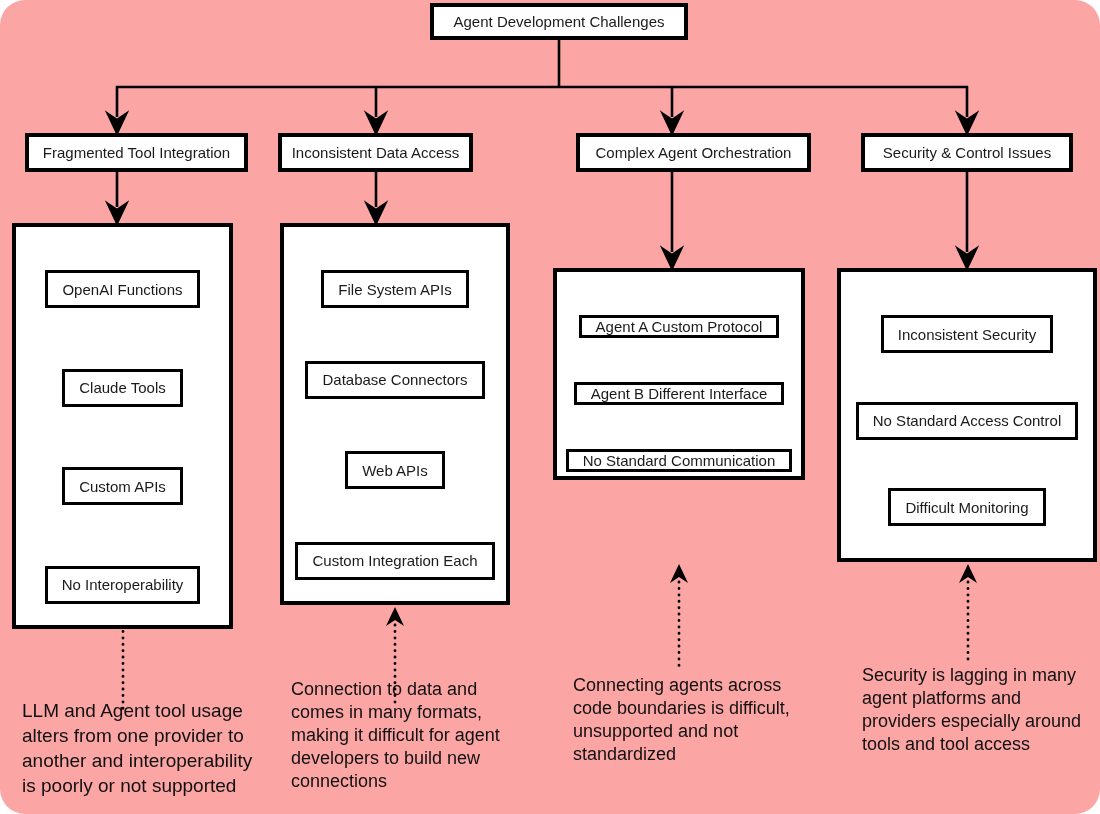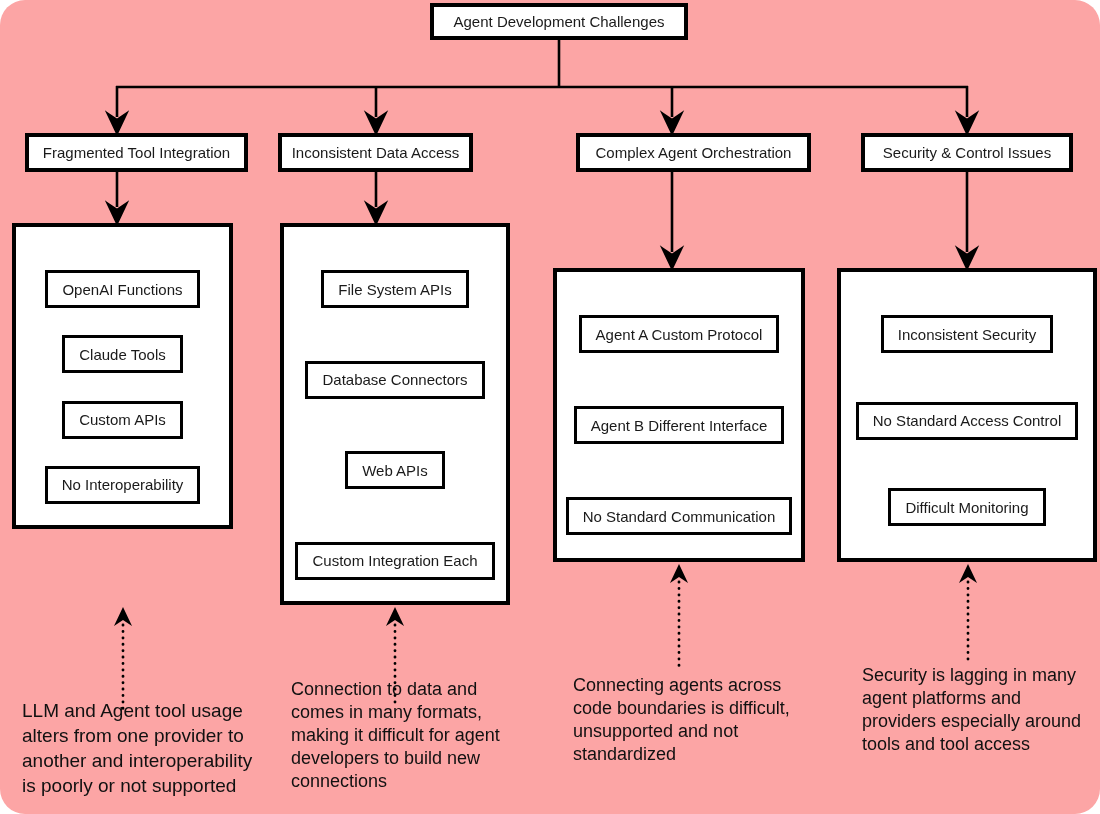--- a/index.html
+++ b/index.html
@@ -39,23 +39,23 @@
   .container {
     position: absolute;
     box-sizing: border-box;
     background: #ffffff;
     border: 4px solid #000000;
     display: flex;
     flex-direction: column;
     align-items: center;
     justify-content: space-between;
   }
-  .c1 { left: 12px;  top: 223px; width: 221px; height: 306px; padding: 43px 0 21px; }
+  .c1 { left: 12px;  top: 223px; width: 221px; height: 406px; padding: 43px 0 21px; }
   .c2 { left: 280px; top: 223px; width: 230px; height: 382px; padding: 43px 0 21px; }
-  .c3 { left: 553px; top: 268px; width: 252px; height: 294px; padding: 43px 0 23px; gap: 44px; }
+  .c3 { left: 553px; top: 268px; width: 252px; height: 212px; padding: 43px 0 23px; gap: 44px; }
   .c4 { left: 837px; top: 268px; width: 260px; height: 294px; padding: 43px 0 32px; }
   .inner {
     box-sizing: border-box;
     background: #ffffff;
     border: 3px solid #000000;
     height: 38px;
     padding: 0 14px;
     display: flex;
     align-items: center;
     justify-content: center;

